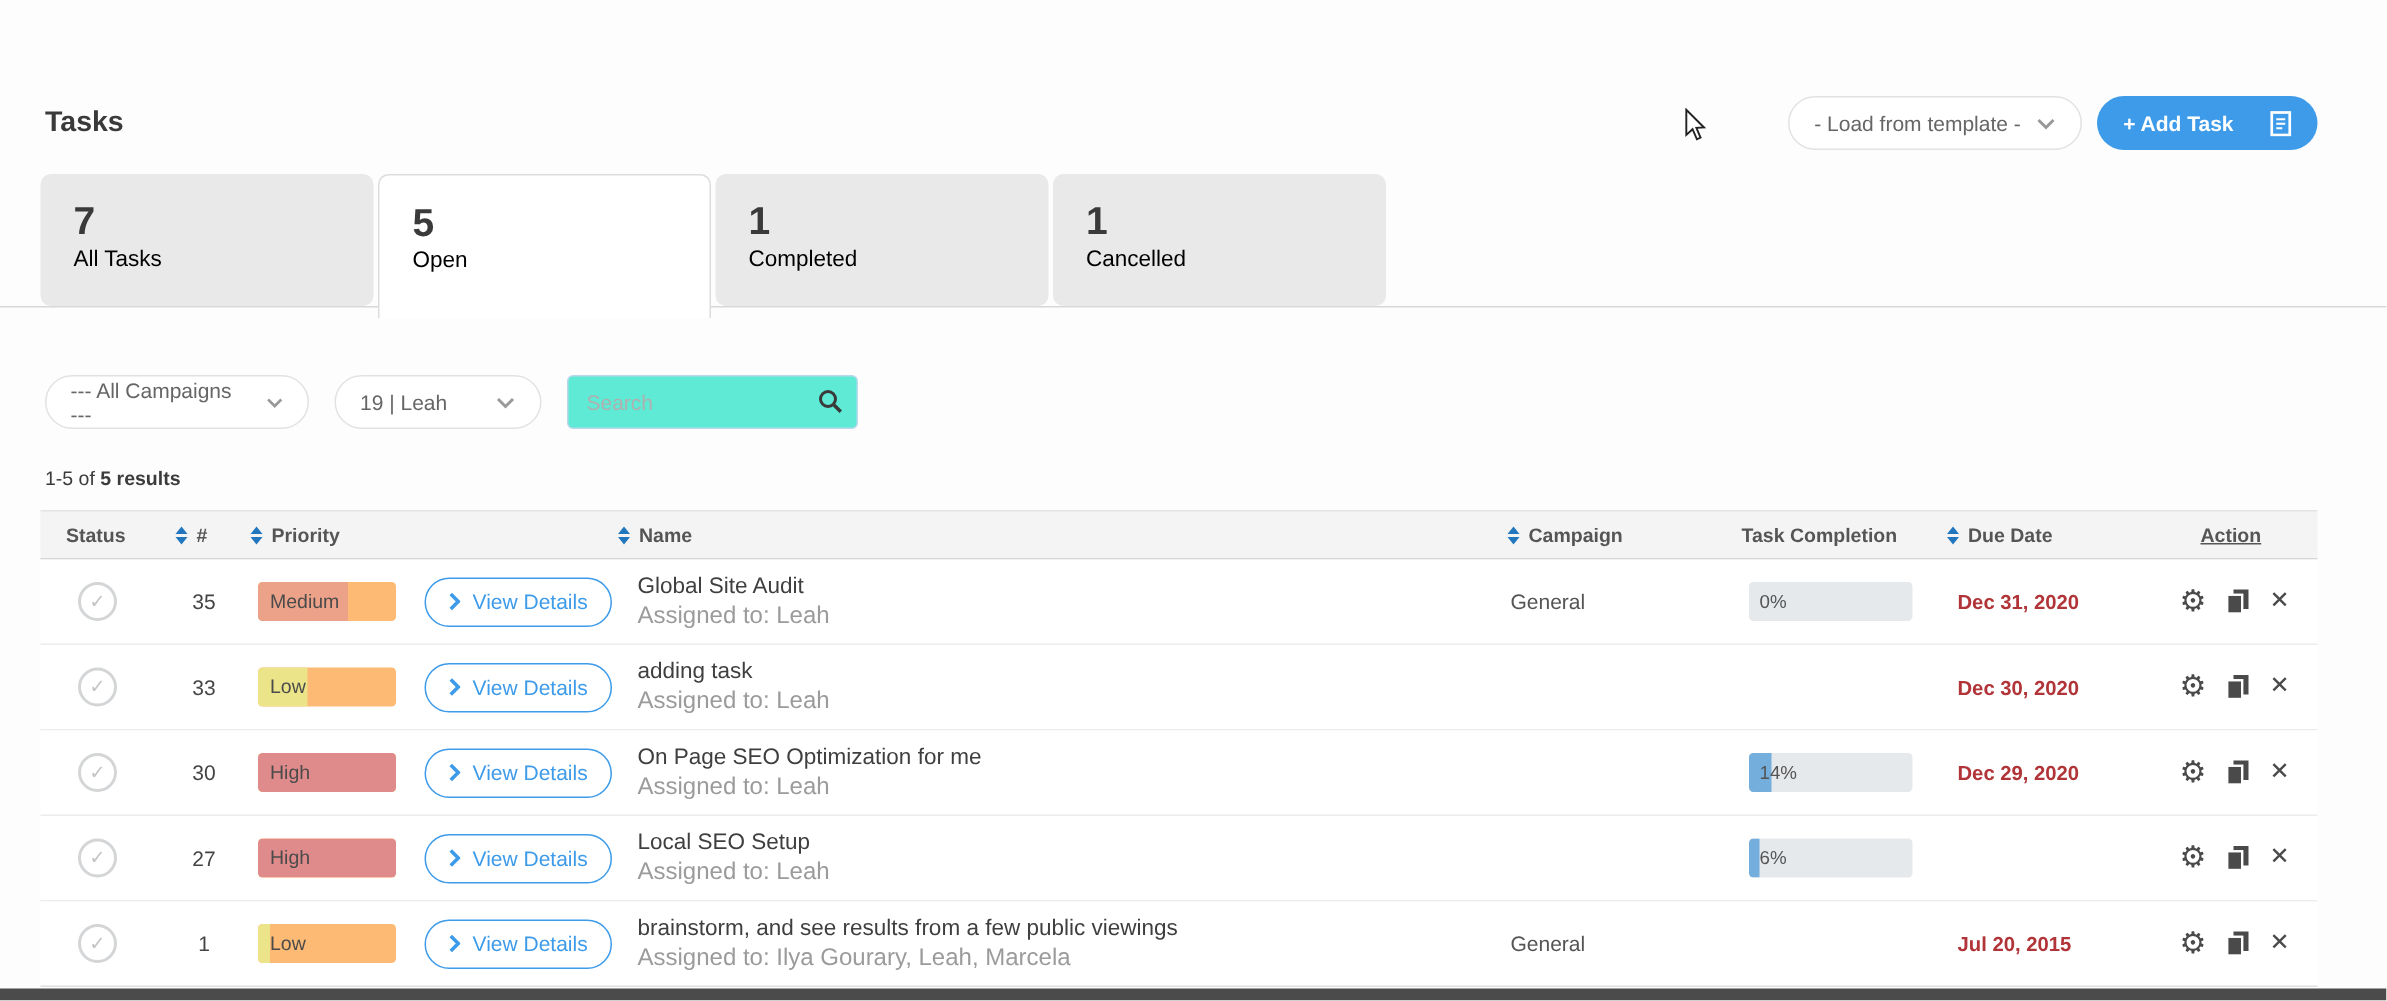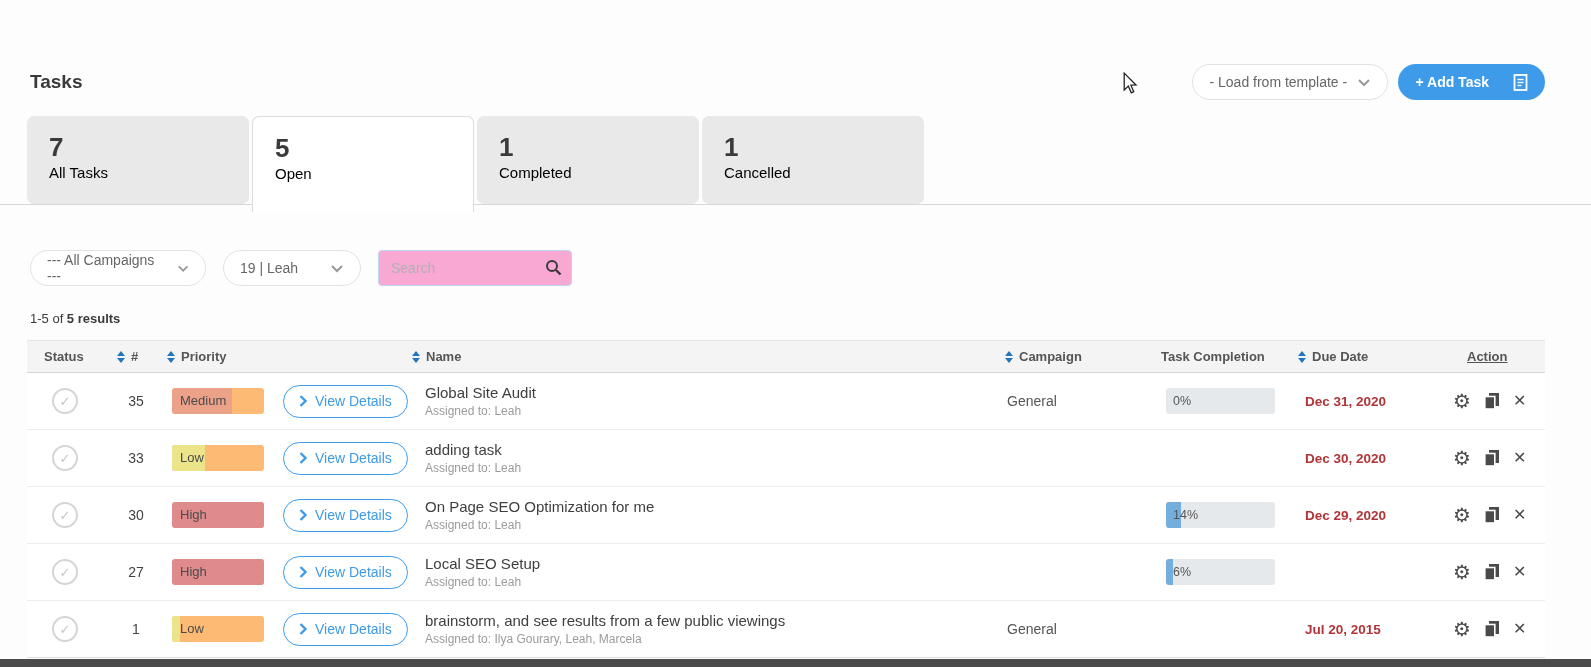--- a/index.html
+++ b/index.html
@@ -36,21 +36,21 @@
   }
   .tab-count { font-size:26px; font-weight:bold; color:#3a3a3a; line-height:1.1; }
   .tab-label { font-size:15px; color:#000000; margin-top:2px; }
   
   .filters { margin:38px 0 0 30px; display:flex; gap:17px; align-items:center; }
   .pill-campaign { width:176px;gap:20px; }
   .pill-assignee { width:138px; }
   .search-wrap { position:relative; }
   .search-input {
     width:194px; height:36px; border:1px solid #b9d7ee; border-radius:4px;
-    padding:0 34px 0 12px; font-size:14px; color:#444; font-family:inherit; background:#f9a8d4;
+    padding:0 34px 0 12px; font-size:14px; color:#444; font-family:inherit; background:#5eead4;
   }
   .search-input::placeholder { color:#b0b0b0; }
   .search-icon { position:absolute; right:10px; top:9px; }
   
   .results-line { margin:25px 0 14px 30px; font-size:13px; color:#3b3b3b; }
   .results-line b { font-weight:bold; }
   
   .table { margin:0 46px 0 27px; }
   .grid-cols { display:grid; grid-template-columns:78px 62px 105px 140px 1fr 160px 150px 150px 105px; align-items:center; }
   .thead {
@@ -80,21 +80,21 @@
   .priority-bar { width:92px; height:26px; background:#fdba74; border-radius:3px; position:relative; overflow:hidden; margin-left:5px; }
   .priority-fill { position:absolute; left:0; top:0; bottom:0; border-radius:3px 0 0 3px; }
   .priority-label { position:absolute; left:8px; top:0; line-height:26px; font-size:13px; color:#4b4b4b; }
   .btn-view {
     margin-left:11px; height:33px; border-radius:17px; border:1px solid #3d9be9; background:#fff;
     color:#3d9be9; font-size:14px; padding:0 15px; display:inline-flex; align-items:center; gap:8px;
     cursor:pointer; font-family:inherit;
   }
   .cell-name { padding-left:13px; }
   .task-name { font-size:15px; color:#3f3f3f; }
-  .assigned { font-size:12px; color:#9b9b9b; margin-top:3px; }
+  .assigned { font-size:16px; color:#9b9b9b; margin-top:3px; }
   .cell-campaign { padding-left:27px; color:#555; }
   .completion-bar { width:109px; height:26px; background:#e6e9ec; border-radius:3px; position:relative; overflow:hidden; margin-left:26px; }
   .completion-fill { position:absolute; left:0; top:0; bottom:0; background:#74aedd; }
   .completion-label { position:absolute; left:7px; top:0; line-height:26px; font-size:12.5px; color:#555; }
   .cell-due { padding-left:15px; font-size:13.5px; font-weight:bold; color:#b13438; }
   .cell-action { padding-left:13px; display:flex; align-items:center; gap:12px; }
   .icon-btn { cursor:pointer; color:#4a4a4a; display:inline-flex; align-items:center; line-height:1; }
   .gear { font-size:20px; font-weight:bold; }
   .xmark { font-size:16px; font-weight:bold; }
   

